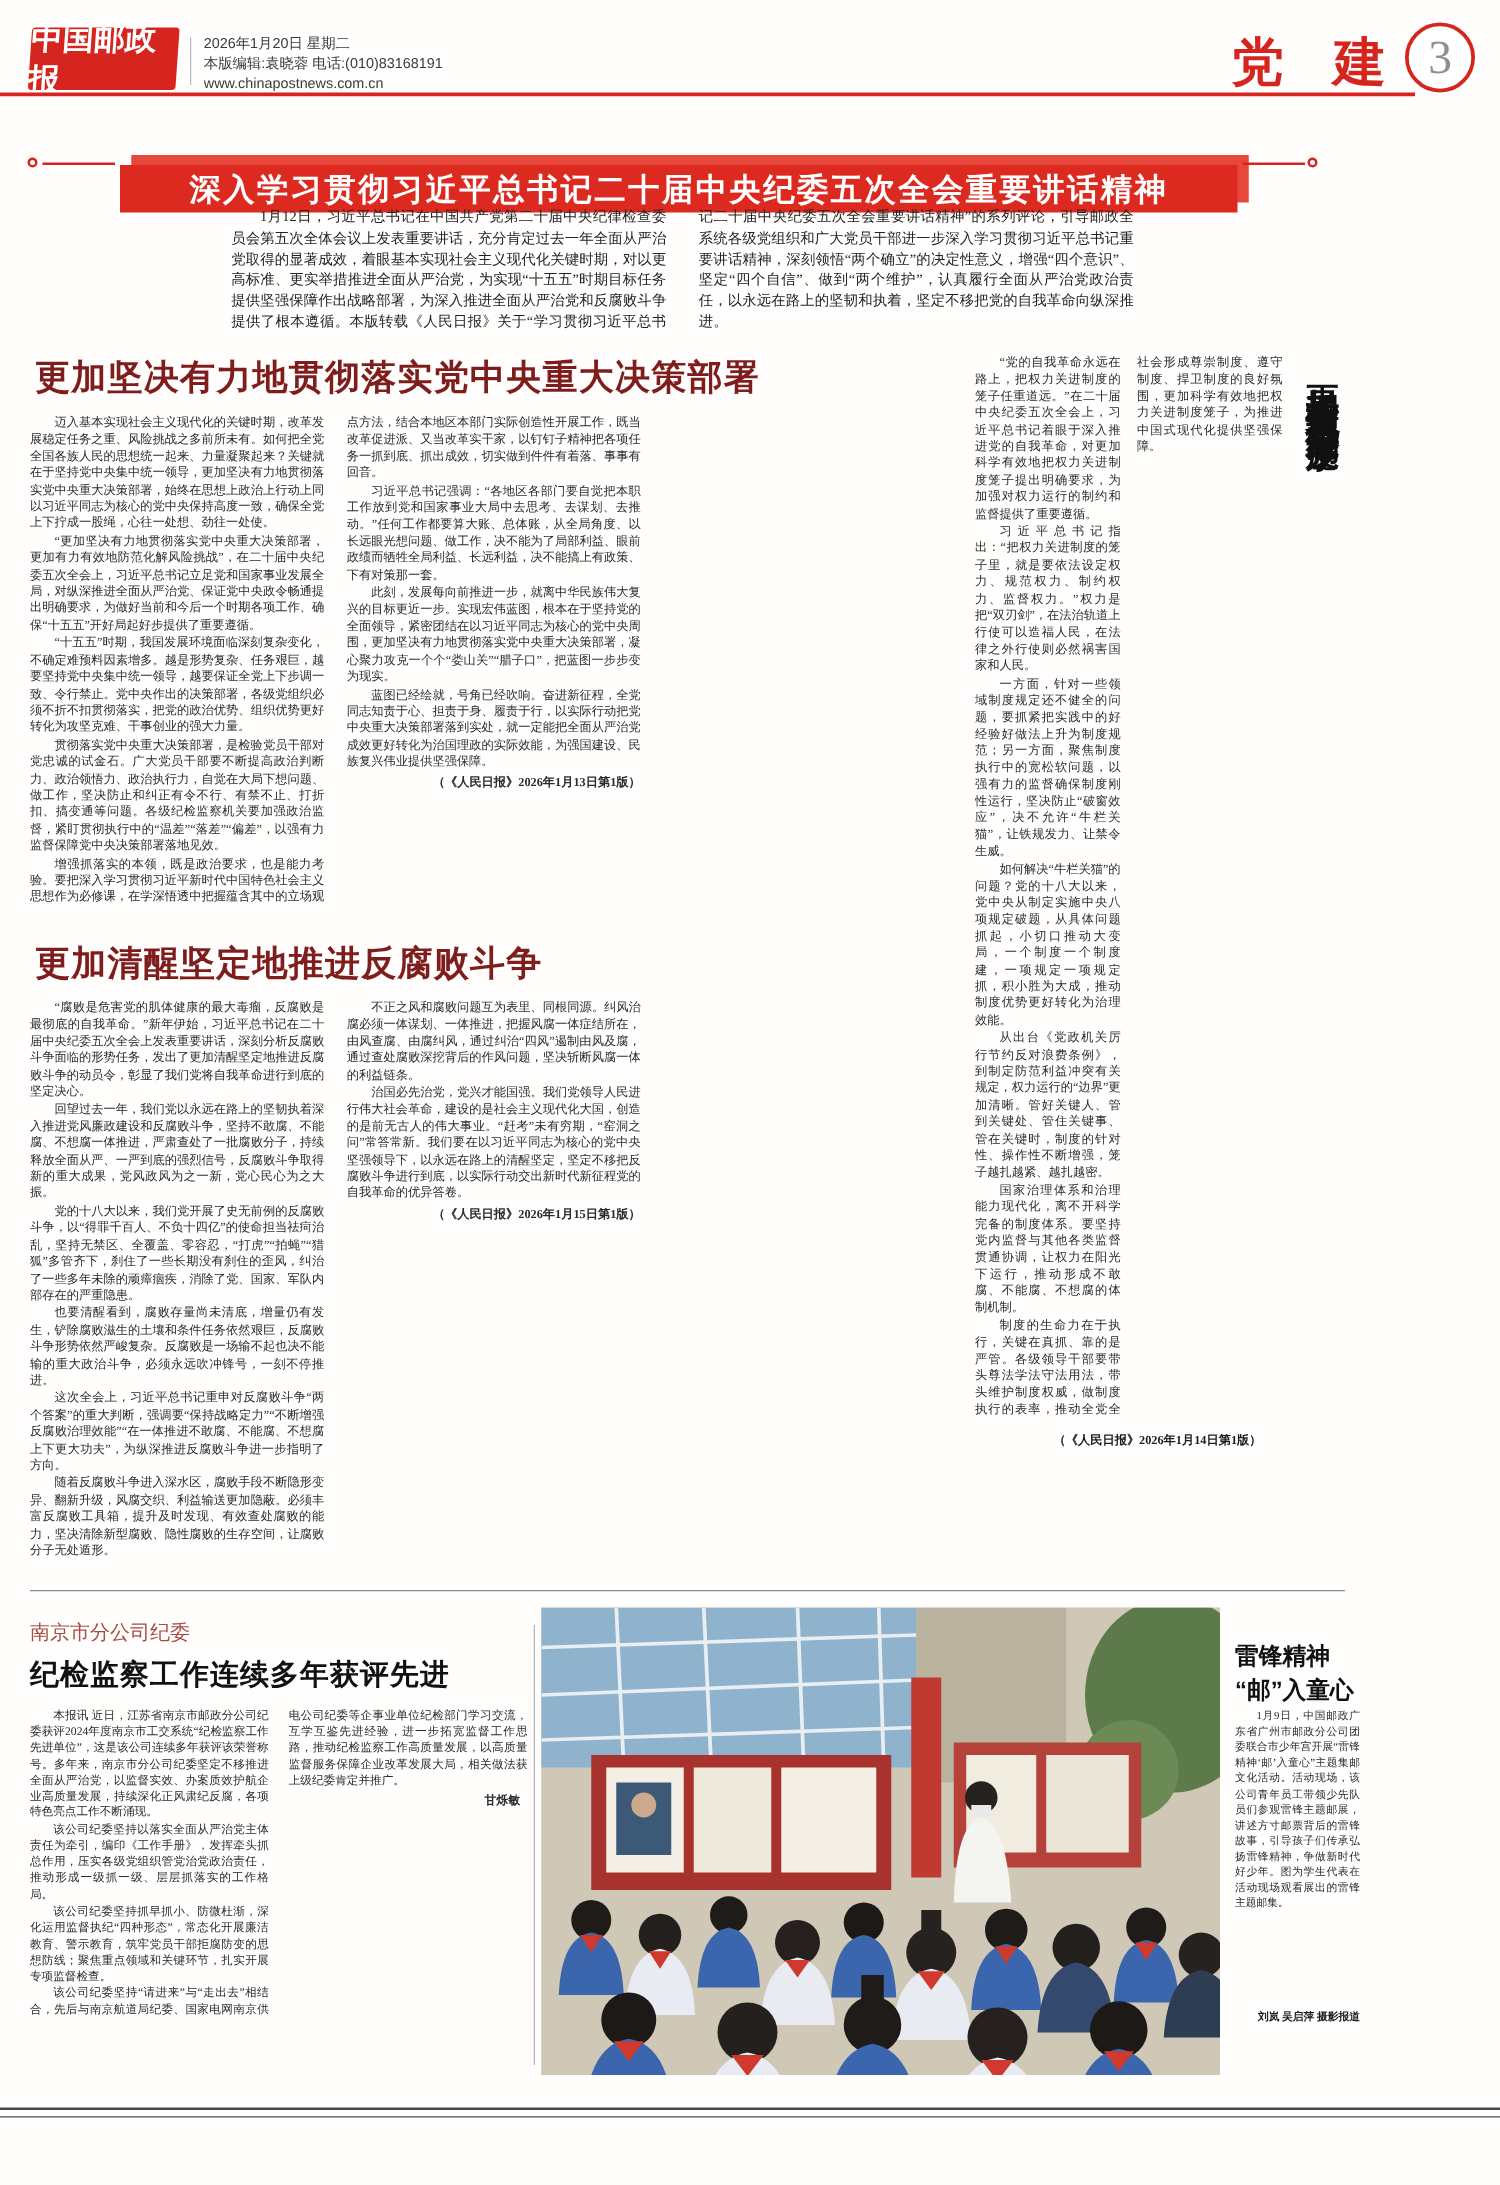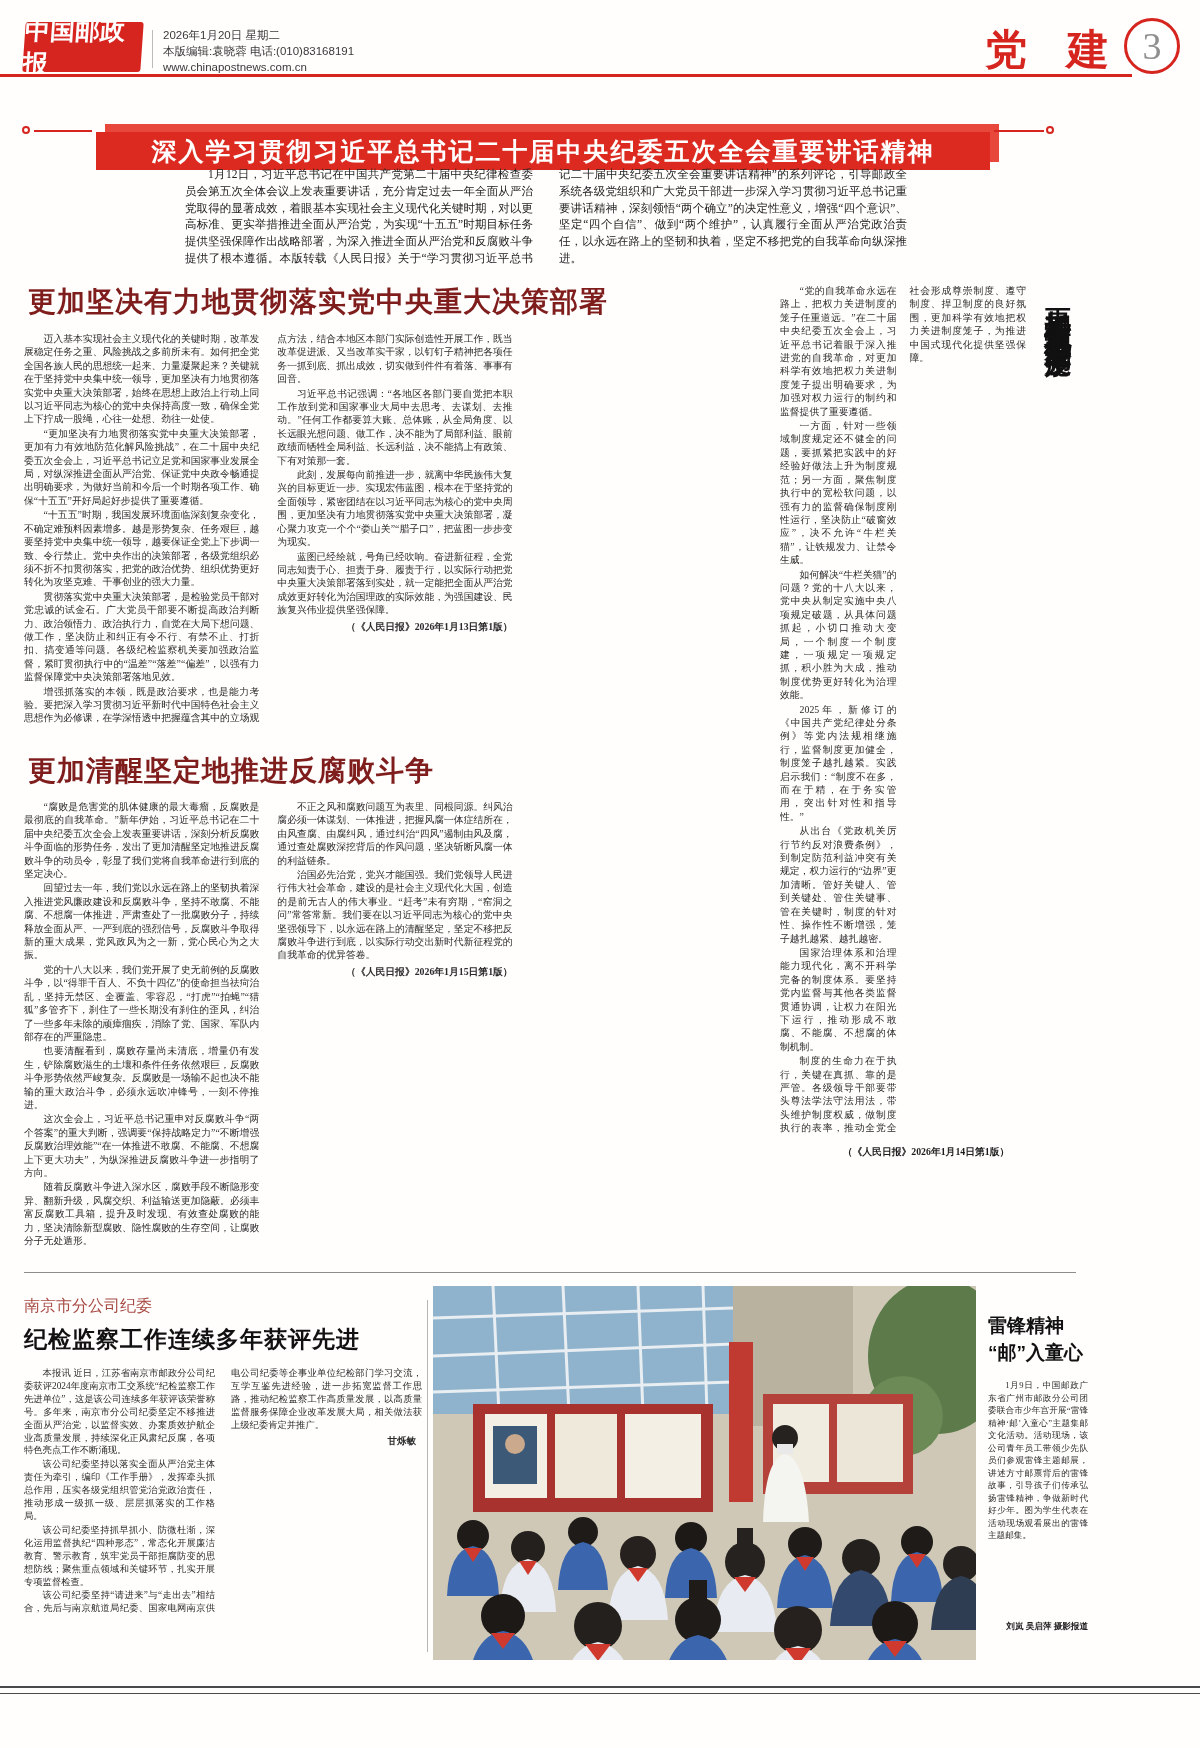--- a/index.html
+++ b/index.html
@@ -67,21 +67,21 @@
   .bl-byline { text-align:right; font-weight:bold; font-size:9.5px; margin-top:3px; padding-right:6px; }
   .vdiv { position:absolute; left:427px; top:1300px; width:1px; height:352px; background:#b5b5b5; }
 
   
   .photo { position:absolute; left:433px; top:1286px; width:543px; height:374px; overflow:hidden; background:#cfc8b6; }
   .photo svg { display:block; width:100%; height:100%; }
 
   
   .br { position:absolute; left:988px; top:1312px; width:100px; }
   .br-title { font-family:"Liberation Sans", sans-serif; font-weight:bold; font-size:19px; line-height:27px; color:#111; white-space:nowrap; }
-  .br-body { margin-top:13px; height:236px; font-size:8.6px; line-height:12.5px; text-align:justify; color:#2a2a2a; overflow:hidden; }
+  .br-body { height:236px; font-size:8.6px; line-height:12.5px; text-align:justify; color:#2a2a2a; overflow:hidden; }
   .br-byline { margin-top:6px; font-size:8.6px; font-weight:bold; text-align:right; white-space:nowrap; }
 
   
   .foot-rule1 { position:absolute; left:0; top:1686px; width:1200px; height:2px; background:#4a4a4a; }
   .foot-rule2 { position:absolute; left:0; top:1693px; width:1200px; height:1px; background:#4a4a4a; }
 </style>
 </head>
 <body>
 
 <div class="page">
@@ -140,23 +140,23 @@
         <p>不正之风和腐败问题互为表里、同根同源。纠风治腐必须一体谋划、一体推进，把握风腐一体症结所在，由风查腐、由腐纠风，通过纠治“四风”遏制由风及腐，通过查处腐败深挖背后的作风问题，坚决斩断风腐一体的利益链条。</p>
         <p>治国必先治党，党兴才能国强。我们党领导人民进行伟大社会革命，建设的是社会主义现代化大国，创造的是前无古人的伟大事业。“赶考”未有穷期，“窑洞之问”常答常新。我们要在以习近平同志为核心的党中央坚强领导下，以永远在路上的清醒坚定，坚定不移把反腐败斗争进行到底，以实际行动交出新时代新征程党的自我革命的优异答卷。</p>
       </div>
     <p class="cite">（《人民日报》2026年1月15日第1版）</p>
   </div>
 
   <div class="right-sect">
     <div class="rtext">
       <div>
           <p>“党的自我革命永远在路上，把权力关进制度的笼子任重道远。”在二十届中央纪委五次全会上，习近平总书记着眼于深入推进党的自我革命，对更加科学有效地把权力关进制度笼子提出明确要求，为加强对权力运行的制约和监督提供了重要遵循。</p>
+          <p>习近平总书记指出：“把权力关进制度的笼子里，就是要依法设定权力、规范权力、制约权力、监督权力。”权力是把“双刃剑”，在法治轨道上行使可以造福人民，在法律之外行使则必然祸害国家和人民。</p>
           <p>一方面，针对一些领域制度规定还不健全的问题，要抓紧把实践中的好经验好做法上升为制度规范；另一方面，聚焦制度执行中的宽松软问题，以强有力的监督确保制度刚性运行，坚决防止“破窗效应”，决不允许“牛栏关猫”，让铁规发力、让禁令生威。</p>
           <p>如何解决“牛栏关猫”的问题？党的十八大以来，党中央从制定实施中央八项规定破题，从具体问题抓起，小切口推动大变局，一个制度一个制度建，一项规定一项规定抓，积小胜为大成，推动制度优势更好转化为治理效能。</p>
-          <p>2025年，新修订的《中国共产党纪律处分条例》等党内法规相继施行，监督制度更加健全，制度笼子越扎越紧。实践启示我们：“制度不在多，而在于精，在于务实管用，突出针对性和指导性。”</p>
           <p>从出台《党政机关厉行节约反对浪费条例》，到制定防范利益冲突有关规定，权力运行的“边界”更加清晰。管好关键人、管到关键处、管住关键事、管在关键时，制度的针对性、操作性不断增强，笼子越扎越紧、越扎越密。</p>
           <p>国家治理体系和治理能力现代化，离不开科学完备的制度体系。要坚持党内监督与其他各类监督贯通协调，让权力在阳光下运行，推动形成不敢腐、不能腐、不想腐的体制机制。</p>
           <p>制度的生命力在于执行，关键在真抓、靠的是严管。各级领导干部要带头尊法学法守法用法，带头维护制度权威，做制度执行的表率，推动全党全社会形成尊崇制度、遵守制度、捍卫制度的良好氛围，更加科学有效地把权力关进制度笼子，为推进中国式现代化提供坚强保障。</p>
         </div>
     </div>
     <div class="vtitle">更加科学有效地把权力关进制度笼子</div>
     <div class="rcite">（《人民日报》2026年1月14日第1版）</div>
   </div>
 
   <div class="mid-rule"></div>

